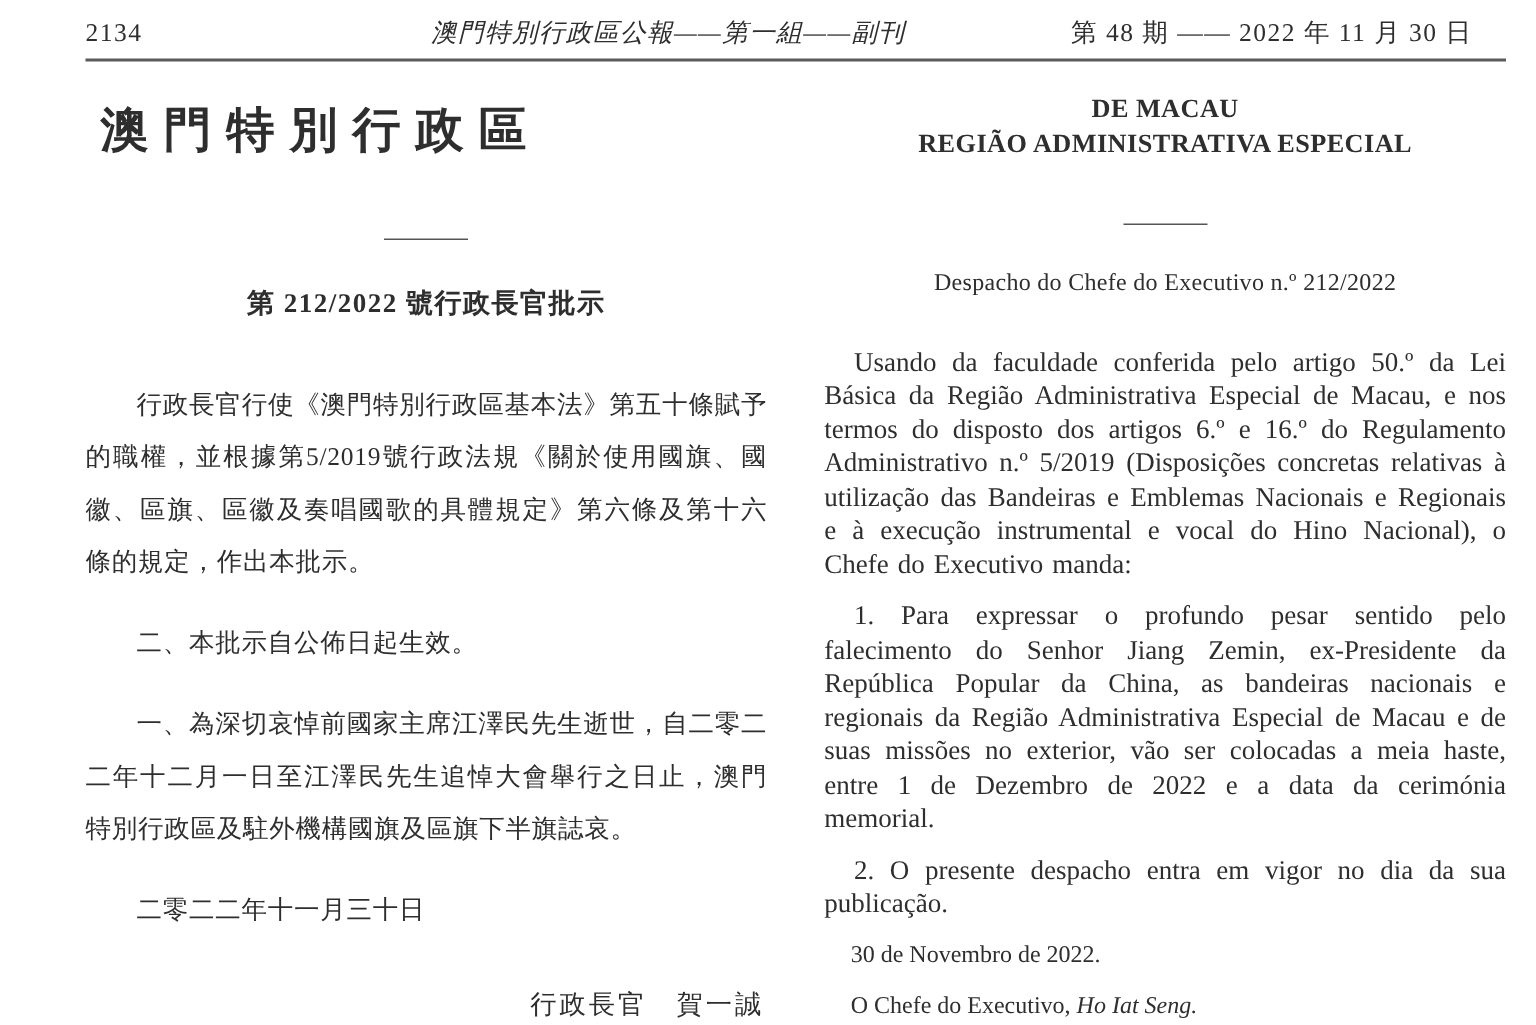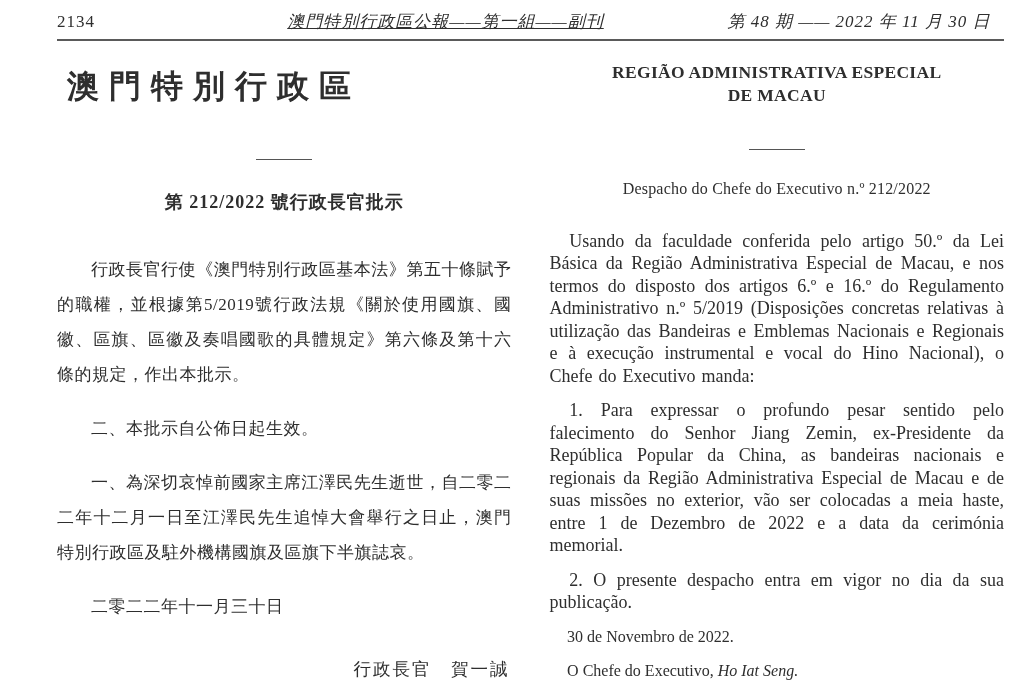--- a/index.html
+++ b/index.html
@@ -28,26 +28,24 @@
   .page-number {
     font-style: normal;
     letter-spacing: 1px;
     min-width: 120px;
   }
   .journal-title {
     font-style: italic;
     flex: 1;
     text-align: center;
     letter-spacing: 1px;
-    text-decoration: underline;
   }
   .issue-info {
-    font-style: italic;
     min-width: 290px;
-    text-align: center;
+    text-align: left;
     letter-spacing: 1px;
   }
   .header-rule {
     border: 0;
     border-top: 2px solid #5a5a5a;
     margin: 2px 0 0 0;
   }
   
   .columns {
     display: flex;
@@ -163,22 +161,22 @@
         <p class="zh-para">行政長官行使《澳門特別行政區基本法》第五十條賦予的職權，並根據第5/2019號行政法規《關於使用國旗、國徽、區旗、區徽及奏唱國歌的具體規定》第六條及第十六條的規定，作出本批示。</p>
         <p class="zh-para">二、本批示自公佈日起生效。</p>
         <p class="zh-para">一、為深切哀悼前國家主席江澤民先生逝世，自二零二二年十二月一日至江澤民先生追悼大會舉行之日止，澳門特別行政區及駐外機構國旗及區旗下半旗誌哀。</p>
         <p class="zh-date">二零二二年十一月三十日</p>
         <p class="zh-signature">行政長官　賀一誠</p>
       </div>
     </div>
 
     <div class="col">
       <div class="pt-region-title">
+        <div>DE MACAU</div>
         <div>REGIÃO ADMINISTRATIVA ESPECIAL</div>
-        <div>DE MACAU</div>
       </div>
       <hr class="divider pt-divider">
       <div class="pt-order-heading">Despacho do Chefe do Executivo n.º 212/2022</div>
       <div class="pt-body">
         <p class="pt-para">Usando da faculdade conferida pelo artigo 50.º da Lei Básica da Região Administrativa Especial de Macau, e nos termos do disposto dos artigos 6.º e 16.º do Regulamento Administrativo n.º 5/2019 (Disposições concretas relativas à utilização das Bandeiras e Emblemas Nacionais e Regionais e à execução instrumental e vocal do Hino Nacional), o Chefe do Executivo manda:</p>
         <p class="pt-para">1. Para expressar o profundo pesar sentido pelo falecimento do Senhor Jiang Zemin, ex-Presidente da República Popular da China, as bandeiras nacionais e regionais da Região Administrativa Especial de Macau e de suas missões no exterior, vão ser colocadas a meia haste, entre 1 de Dezembro de 2022 e a data da cerimónia memorial.</p>
         <p class="pt-para">2. O presente despacho entra em vigor no dia da sua publicação.</p>
         <p class="pt-date">30 de Novembro de 2022.</p>
         <p class="pt-signature"><span>O Chefe do Executivo, </span><span class="italic-name">Ho Iat Seng.</span></p>
       </div>

